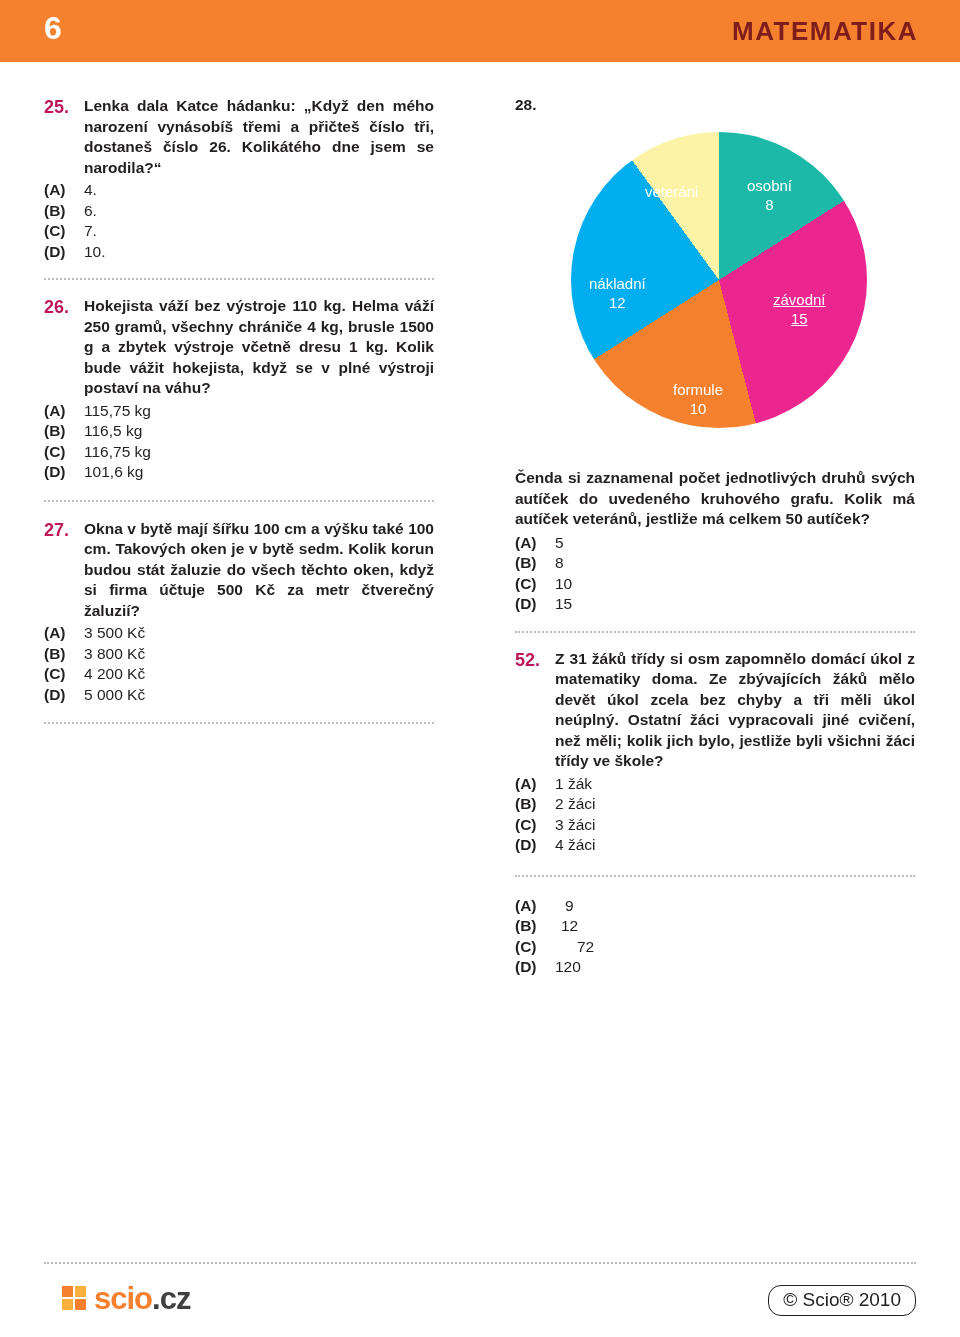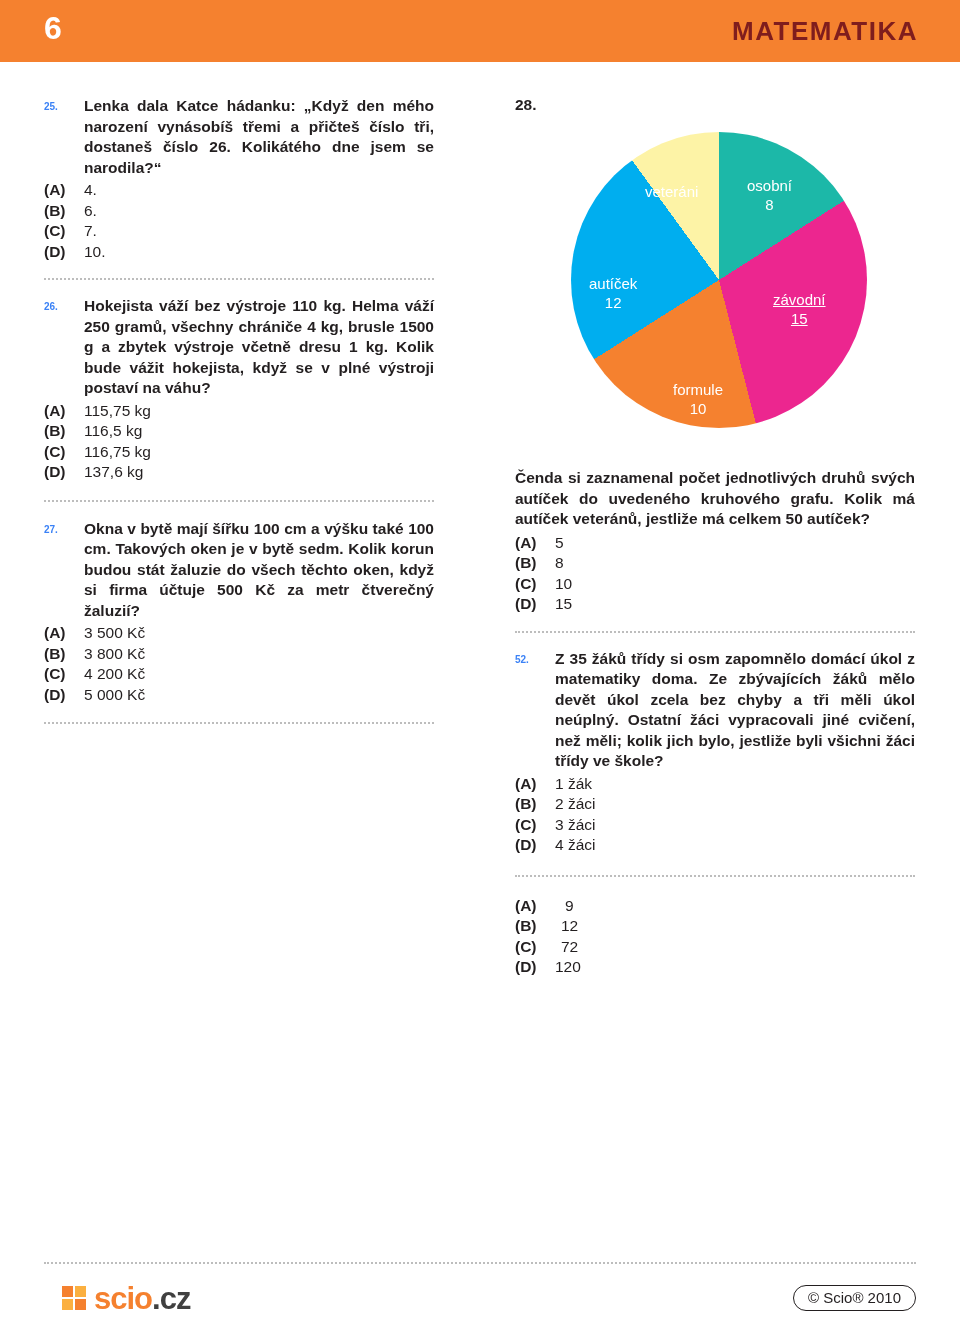--- a/index.html
+++ b/index.html
@@ -27,21 +27,21 @@
     letter-spacing:1.5px;
   }
   
   .col-left{position:absolute;left:44px;top:96px;width:390px;}
   .col-right{position:absolute;left:515px;top:96px;width:400px;}
 
   .q{position:relative;margin-bottom:0;}
   .qhead{display:flex;align-items:flex-start;}
   .qnum{
     width:40px;min-width:40px;
-    font-size:10px;font-weight:bold;color:#3b82f6;
+    font-size:18px;font-weight:bold;color:#be185d;
     line-height:20px;
     padding-top:1px;
   }
   .qtext{
     font-size:15.5px;font-weight:bold;line-height:20.5px;
     text-align:justify;
     color:#231f20;
     flex:1;
   }
   .opts{margin-top:2px;}
@@ -106,21 +106,21 @@
   .logo-text{
     font-size:31px;font-weight:bold;color:#f5812f;
     letter-spacing:-1px;line-height:31px;
   }
   .logo-text .dot{color:#404040;}
   .copy{
     position:absolute;right:44px;top:1285px;
     background:#ffffff;border:1.5px solid #231f20;
     border-radius:13px;
     padding:3px 14px 4px 14px;
-    font-size:15px;color:#231f20;
+    font-size:19px;color:#231f20;
   }
 </style>
 </head>
 <body>
 
 <div class="header">
   <div class="pagenum">6</div>
   <div class="subject">MATEMATIKA</div>
 </div>
 
@@ -166,21 +166,21 @@
       <div class="opt">
         <div class="optlbl">(B)</div>
         <div class="optval">116,5 kg</div>
       </div>
       <div class="opt">
         <div class="optlbl">(C)</div>
         <div class="optval">116,75 kg</div>
       </div>
       <div class="opt">
         <div class="optlbl">(D)</div>
-        <div class="optval">137,6 kg</div>
+        <div class="optval">101,6 kg</div>
       </div>
     </div>
   </div>
 
   <div class="sep" style="margin-top:17px;margin-bottom:17px;"></div>
 
   <div class="q">
     <div class="qhead">
       <div class="qnum">27.</div>
       <div class="qtext">Okna v bytě mají šířku 100 cm a výšku také 100 cm. Takových oken je v bytě sedm. Kolik korun budou stát žaluzie do všech těchto oken, když si firma účtuje 500 Kč za metr čtverečný žaluzií?</div>
@@ -223,21 +223,21 @@
       <span>osobní</span>
       <span class="num">8</span>
     </div>
 
     <div class="lbl white" style="left:258px;top:176px;text-decoration:underline;">
       <span>závodní</span>
       <span class="num">15</span>
     </div>
 
     <div class="lbl white" style="left:74px;top:160px;">
-      <span>autíček</span>
+      <span>nákladní</span>
       <span class="num">12</span>
     </div>
 
     <div class="lbl white" style="left:158px;top:266px;">
       <span>formule</span>
       <span class="num">10</span>
     </div>
   </div>
 
   <div class="q" style="margin-top:24px;">
@@ -260,21 +260,21 @@
         <div class="optval">15</div>
       </div>
     </div>
   </div>
 
   <div class="sep" style="margin-top:16px;margin-bottom:16px;"></div>
 
   <div class="q">
     <div class="qhead">
       <div class="qnum">52.</div>
-      <div class="qtext">Z 35 žáků třídy si osm zapomnělo domácí úkol z matematiky doma. Ze zbývajících žáků mělo devět úkol zcela bez chyby a tři měli úkol neúplný. Ostatní žáci vypracovali jiné cvičení, než měli; kolik jich bylo, jestliže byli všichni žáci třídy ve škole?</div>
+      <div class="qtext">Z 31 žáků třídy si osm zapomnělo domácí úkol z matematiky doma. Ze zbývajících žáků mělo devět úkol zcela bez chyby a tři měli úkol neúplný. Ostatní žáci vypracovali jiné cvičení, než měli; kolik jich bylo, jestliže byli všichni žáci třídy ve škole?</div>
     </div>
     <div class="opts">
       <div class="opt">
         <div class="optlbl">(A)</div>
         <div class="optval">1 žák</div>
       </div>
       <div class="opt">
         <div class="optlbl">(B)</div>
         <div class="optval">2 žáci</div>
       </div>
@@ -296,21 +296,21 @@
       <div class="opt">
         <div class="optlbl">(A)</div>
         <div class="optval" style="padding-left:10px;">9</div>
       </div>
       <div class="opt">
         <div class="optlbl">(B)</div>
         <div class="optval" style="padding-left:6px;">12</div>
       </div>
       <div class="opt">
         <div class="optlbl">(C)</div>
-        <div class="optval" style="padding-left:6px;">72</div>
+        <div class="optval" style="padding-left:6px;margin-left:16px;">72</div>
       </div>
       <div class="opt">
         <div class="optlbl">(D)</div>
         <div class="optval">120</div>
       </div>
     </div>
   </div>
 </div>
 
 <div class="footer-line"></div>

